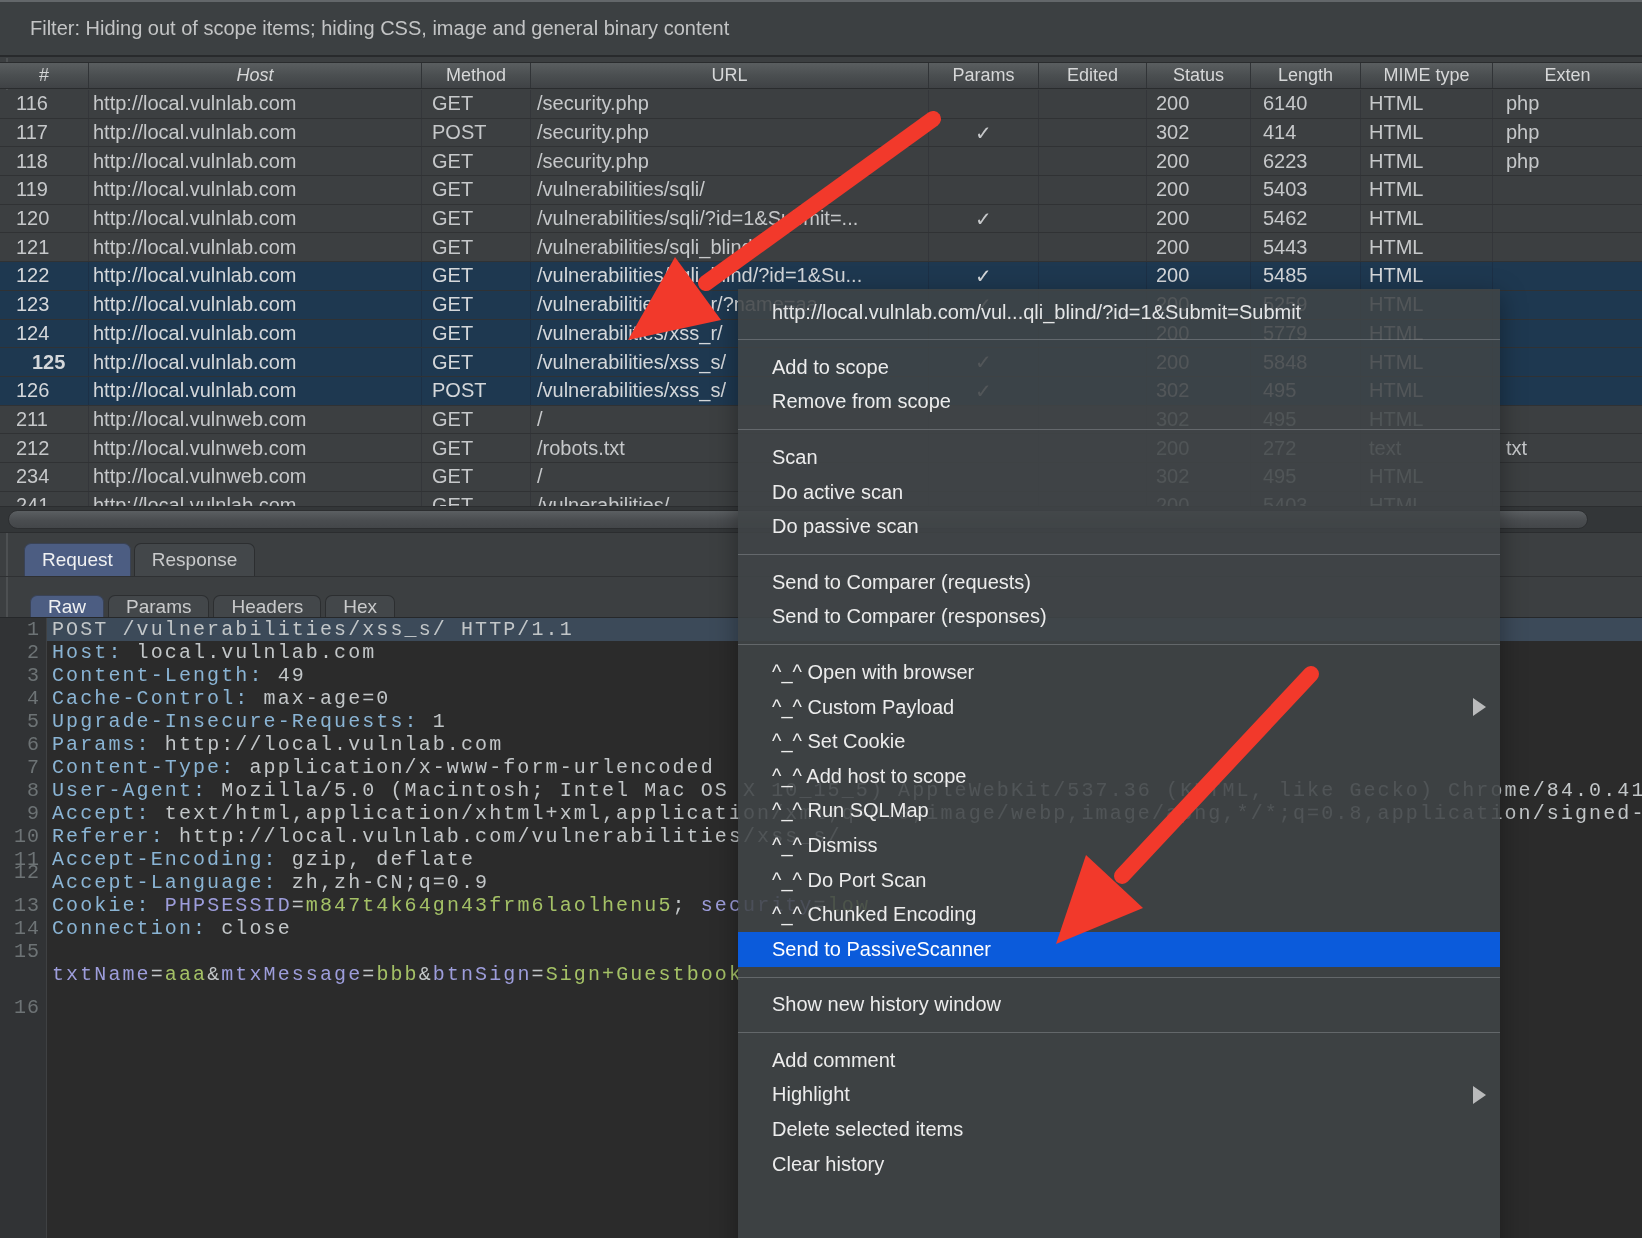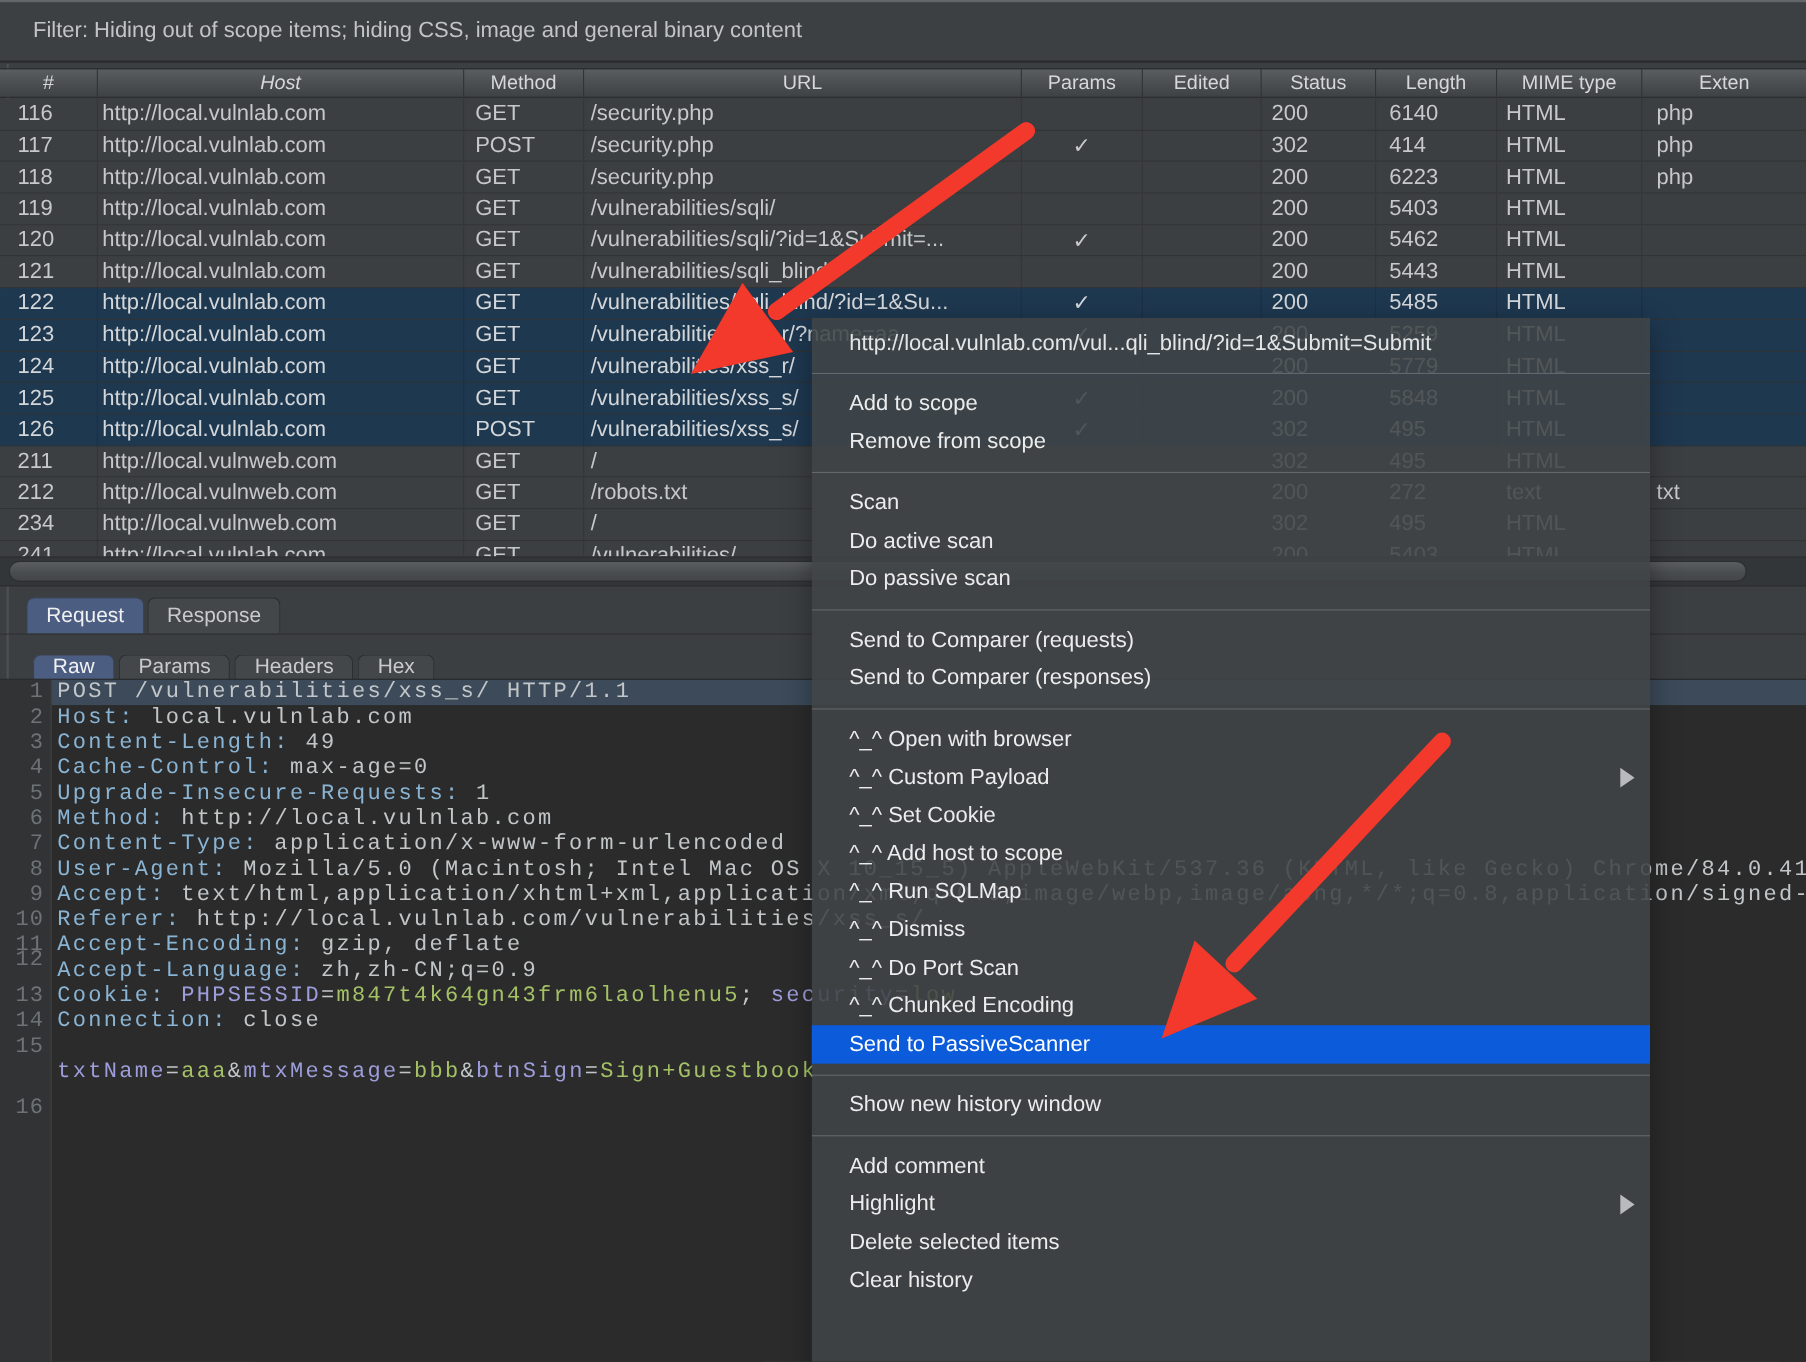--- a/index.html
+++ b/index.html
@@ -256,21 +256,21 @@
         <div class="td" style="width: 109px; padding-left: 10px;">GET</div>
         <div class="td" style="width: 398px; padding-left: 6px;">/vulnerabilities/xss_r/</div>
         <div class="td center" style="width: 110px;"></div>
         <div class="td center" style="width: 108px;"></div>
         <div class="td" style="width: 104px; padding-left: 9px;">200</div>
         <div class="td" style="width: 110px; padding-left: 12px;">5779</div>
         <div class="td" style="width: 132px; padding-left: 8px;">HTML</div>
         <div class="td" style="width: 150px; padding-left: 13px;"></div>
       </div>
       <div class="tr sel">
-        <div class="td" style="width: 88px; padding-left: 16px;">125</div>
+        <div class="td" style="width: 88px; padding-left: 32px; font-weight: bold;">125</div>
         <div class="td" style="width: 333px; padding-left: 4px;">http://local.vulnlab.com</div>
         <div class="td" style="width: 109px; padding-left: 10px;">GET</div>
         <div class="td" style="width: 398px; padding-left: 6px;">/vulnerabilities/xss_s/</div>
         <div class="td center" style="width: 110px;">✓</div>
         <div class="td center" style="width: 108px;"></div>
         <div class="td" style="width: 104px; padding-left: 9px;">200</div>
         <div class="td" style="width: 110px; padding-left: 12px;">5848</div>
         <div class="td" style="width: 132px; padding-left: 8px;">HTML</div>
         <div class="td" style="width: 150px; padding-left: 13px;"></div>
       </div>
@@ -373,21 +373,21 @@
       <div class="gut-no" style="top: 356px; margin-top: 22px;">16</div>
     </div>
   <div class="abs" id="editor-area">
     <div class="abs" id="caret-row"></div>
     <div id="editor-lines">
         <div class="code-line" style="top: 0px;"><span class="seg-t">POST /vulnerabilities/xss_s/ HTTP/1.1</span></div>
         <div class="code-line" style="top: 23px;"><span class="seg-h">Host:</span><span class="seg-t"> local.vulnlab.com</span></div>
         <div class="code-line" style="top: 46px;"><span class="seg-h">Content-Length:</span><span class="seg-t"> 49</span></div>
         <div class="code-line" style="top: 69px;"><span class="seg-h">Cache-Control:</span><span class="seg-t"> max-age=0</span></div>
         <div class="code-line" style="top: 92px;"><span class="seg-h">Upgrade-Insecure-Requests:</span><span class="seg-t"> 1</span></div>
-        <div class="code-line" style="top: 115px;"><span class="seg-h">Method:</span><span class="seg-t"> http://local.vulnlab.com</span></div>
+        <div class="code-line" style="top: 115px;"><span class="seg-h">Params:</span><span class="seg-t"> http://local.vulnlab.com</span></div>
         <div class="code-line" style="top: 138px;"><span class="seg-h">Content-Type:</span><span class="seg-t"> application/x-www-form-urlencoded</span></div>
         <div class="code-line" style="top: 161px;"><span class="seg-h">User-Agent:</span><span class="seg-t"> Mozilla/5.0 (Macintosh; Intel Mac OS X 10_15_5) AppleWebKit/537.36 (KHTML, like Gecko) Chrome/84.0.4147.89 Safari/537.36</span></div>
         <div class="code-line" style="top: 184px;"><span class="seg-h">Accept:</span><span class="seg-t"> text/html,application/xhtml+xml,application/xml;q=0.9,image/webp,image/apng,*/*;q=0.8,application/signed-exchange;v=b3;q=0.9</span></div>
         <div class="code-line" style="top: 207px;"><span class="seg-h">Referer:</span><span class="seg-t"> http://local.vulnlab.com/vulnerabilities/xss_s/</span></div>
         <div class="code-line" style="top: 230px;"><span class="seg-h">Accept-Encoding:</span><span class="seg-t"> gzip, deflate</span></div>
         <div class="code-line" style="top: 253px;"><span class="seg-h">Accept-Language:</span><span class="seg-t"> zh,zh-CN;q=0.9</span></div>
         <div class="code-line" style="top: 276px;"><span class="seg-h">Cookie:</span><span class="seg-t"> </span><span class="seg-p">PHPSESSID</span><span class="seg-t">=</span><span class="seg-v">m847t4k64gn43frm6laolhenu5</span><span class="seg-t">; </span><span class="seg-p">security</span><span class="seg-t">=</span><span class="seg-v">low</span></div>
         <div class="code-line" style="top: 299px;"><span class="seg-h">Connection:</span><span class="seg-t"> close</span></div>
         <div class="code-line" style="top: 322px;"></div>
         <div class="code-line" style="top: 345px;"><span class="seg-p">txtName</span><span class="seg-t">=</span><span class="seg-v">aaa</span><span class="seg-t">&amp;</span><span class="seg-p">mtxMessage</span><span class="seg-t">=</span><span class="seg-v">bbb</span><span class="seg-t">&amp;</span><span class="seg-p">btnSign</span><span class="seg-t">=</span><span class="seg-v">Sign+Guestbook</span></div>

